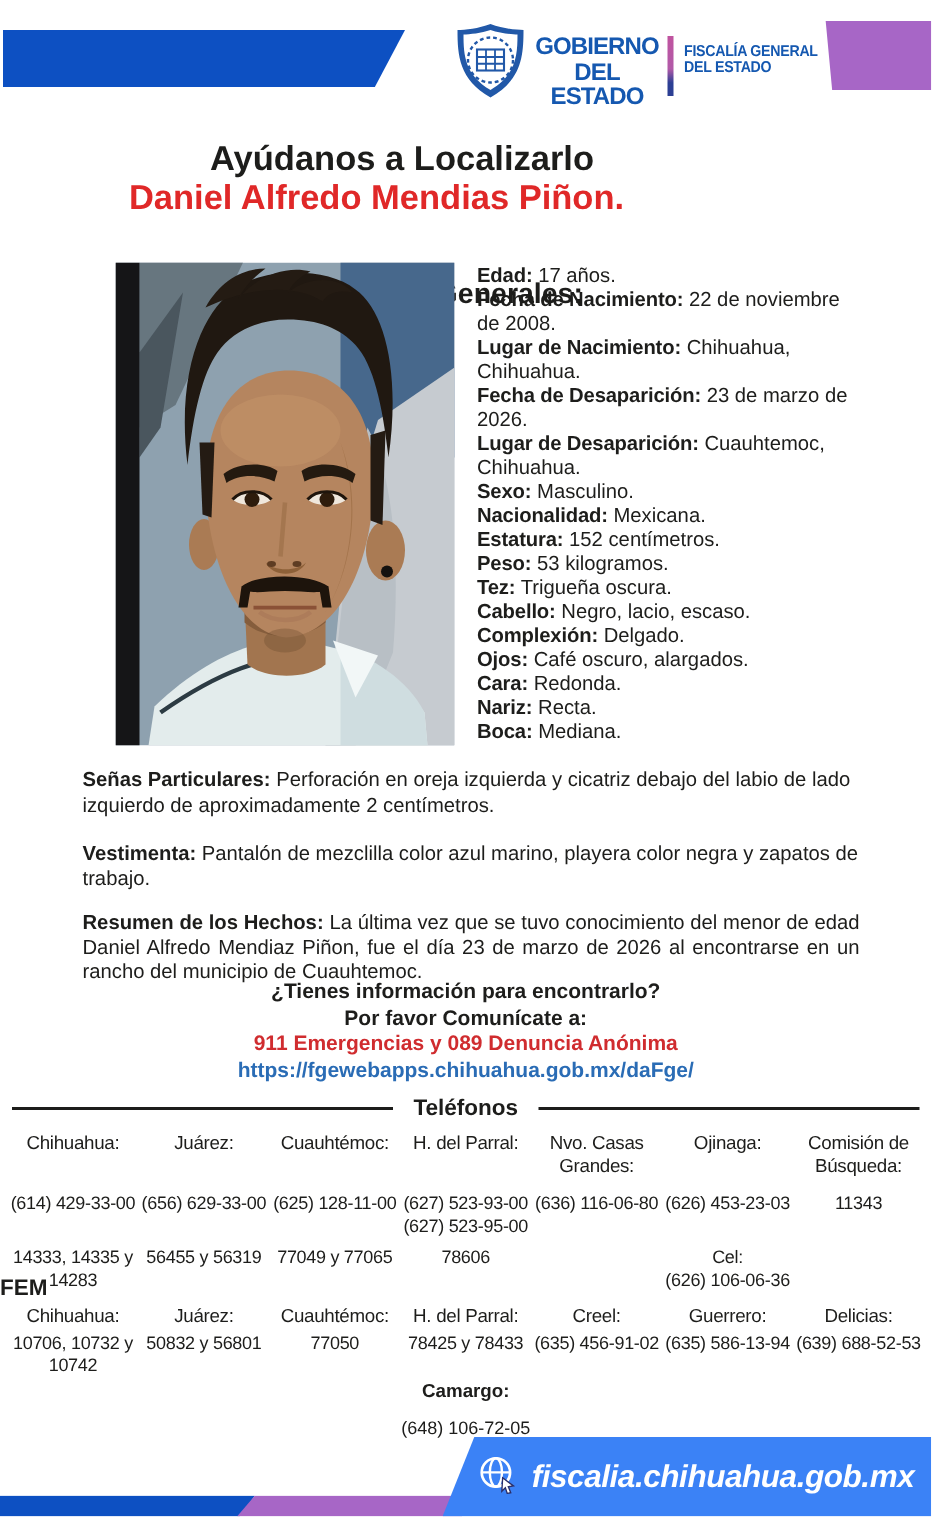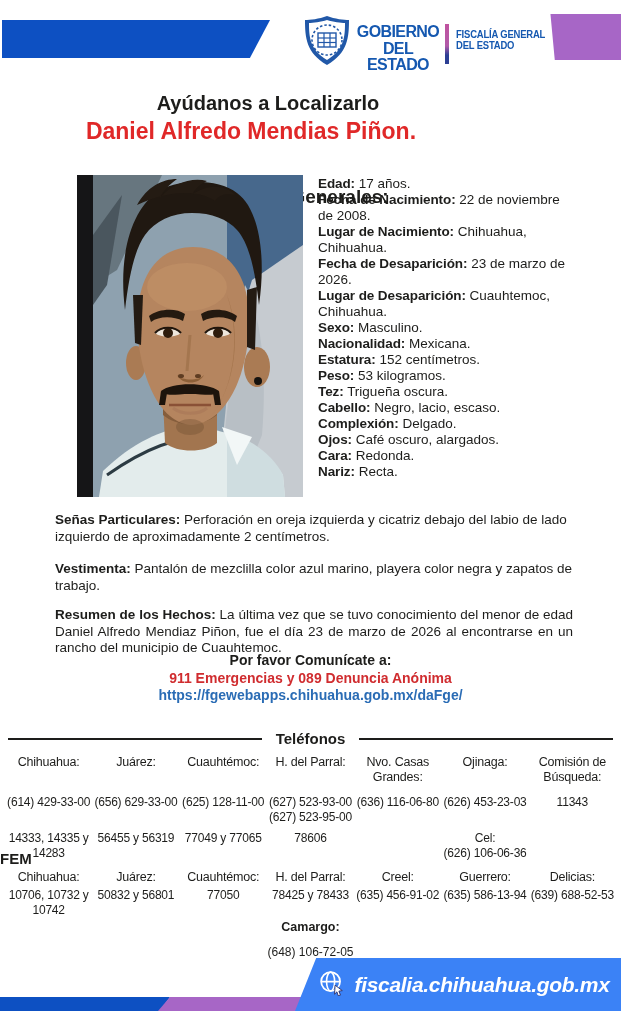--- a/index.html
+++ b/index.html
@@ -14,21 +14,21 @@
                 clip-path:polygon(2% 0,100% 0,100% 100%,8% 100%);}
   .seal{left:303px;top:15px;width:48px;height:51px;}
   .gob-text{left:352px;top:24px;width:92px;text-align:center;font-weight:bold;font-size:16px;
             line-height:16.5px;color:#1558b0;letter-spacing:-0.6px;}
   .logo-divider{left:445px;top:24px;width:4px;height:40px;
             background:linear-gradient(180deg,#c0539f 0%,#b15aa8 55%,#2c3f94 78%,#2c3f94 100%);}
   .fis-text{left:456px;top:29px;font-weight:bold;font-size:10.5px;line-height:11px;color:#1558b0;
             letter-spacing:-0.2px;transform:scaleX(0.9);transform-origin:left top;}
 
   
-  .t-heading{left:0;top:92px;width:536px;text-align:center;font-size:20px;font-weight:bold;}
+  .t-heading{left:0;top:92px;width:536px;text-align:center;font-size:23px;font-weight:bold;}
   .t-name{left:0;top:118px;width:502px;text-align:center;font-size:23px;font-weight:bold;color:#e02828;}
   .t-sub{left:0;top:146px;width:621px;text-align:center;font-size:19px;font-weight:bold;margin-top:40px;}
 
   
   .photo{left:77px;top:175px;width:226px;height:322px;}
   .photo svg{display:block;}
 
   
   .details{left:318px;top:176px;width:256px;font-size:13.5px;line-height:16px;}
   .details b{letter-spacing:-0.1px;}
@@ -160,27 +160,29 @@
     <div><b>Sexo:</b> <span>Masculino.</span></div>
     <div><b>Nacionalidad:</b> <span>Mexicana.</span></div>
     <div><b>Estatura:</b> <span>152 centímetros.</span></div>
     <div><b>Peso:</b> <span>53 kilogramos.</span></div>
     <div><b>Tez:</b> <span>Trigueña oscura.</span></div>
     <div><b>Cabello:</b> <span>Negro, lacio, escaso.</span></div>
     <div><b>Complexión:</b> <span>Delgado.</span></div>
     <div><b>Ojos:</b> <span>Café oscuro, alargados.</span></div>
     <div><b>Cara:</b> <span>Redonda.</span></div>
     <div><b>Nariz:</b> <span>Recta.</span></div>
+    <div><b>Boca:</b> <span>Mediana.</span></div>
   </div>
 
   <p class="abs para" style="top:512px"><b>Señas Particulares:</b> <span>Perforación en oreja izquierda y cicatriz debajo del labio de lado izquierdo de aproximadamente 2 centímetros.</span></p>
   <p class="abs para" style="top:561px"><b>Vestimenta:</b> <span>Pantalón de mezclilla color azul marino, playera color negra y zapatos de trabajo.</span></p>
   <p class="abs para justify" style="top:607px"><b>Resumen de los Hechos:</b> <span>La última vez que se tuvo conocimiento del menor de edad Daniel Alfredo Mendiaz Piñon, fue el día 23 de marzo de 2026 al encontrarse en un rancho del municipio de Cuauhtemoc.</span></p>
 
   <div class="abs contact">
+    <div>¿Tienes información para encontrarlo?</div>
     <div>Por favor Comunícate a:</div>
     <div class="red">911 Emergencias y 089 Denuncia Anónima</div>
     <a class="blue" href="#">https://fgewebapps.chihuahua.gob.mx/daFge/</a>
   </div>
 
   <div class="abs tel-divider">
     <div class="line"></div>
     <div class="label">Teléfonos</div>
     <div class="line"></div>
   </div>

